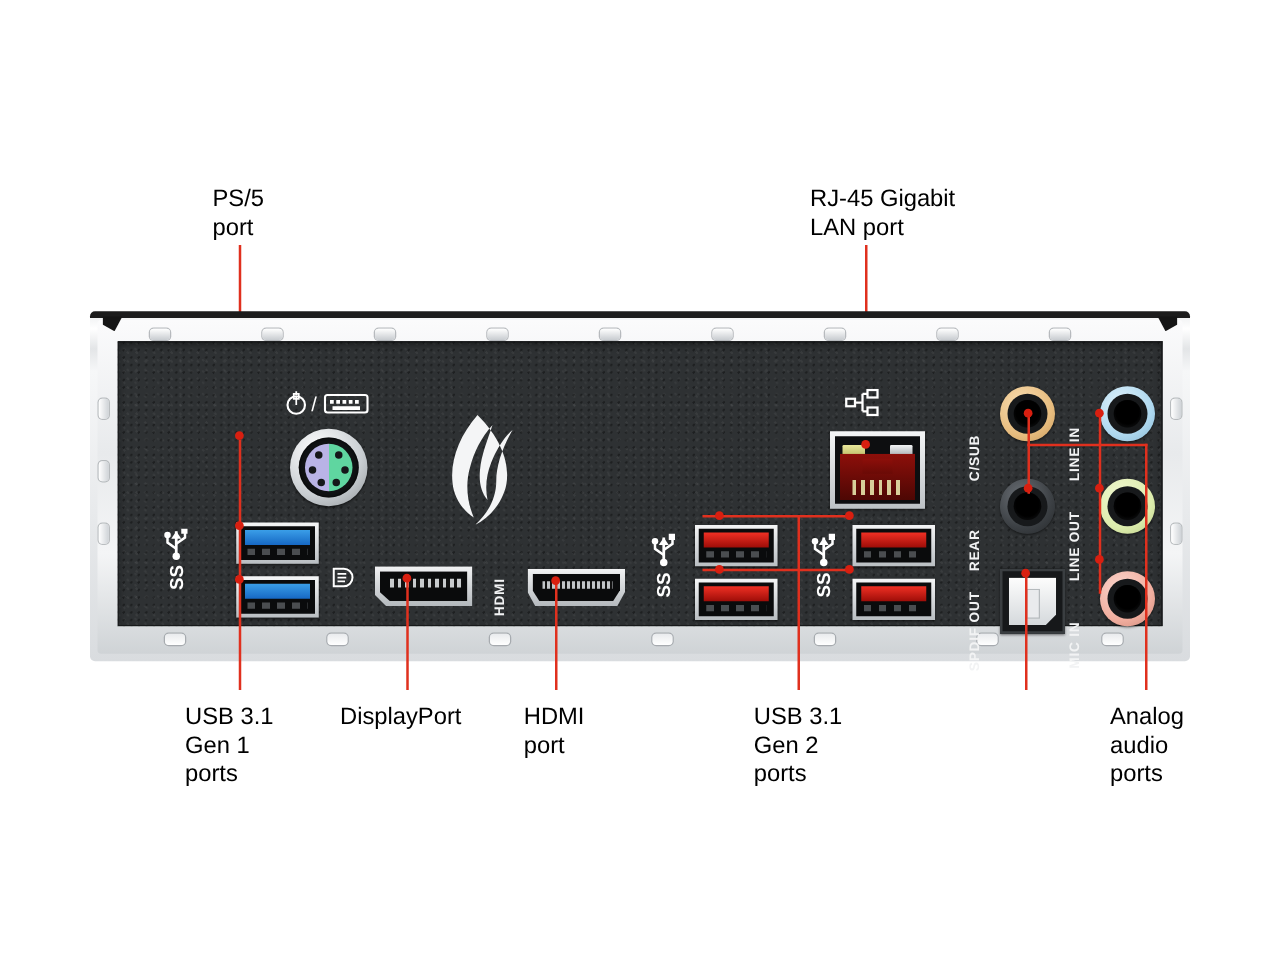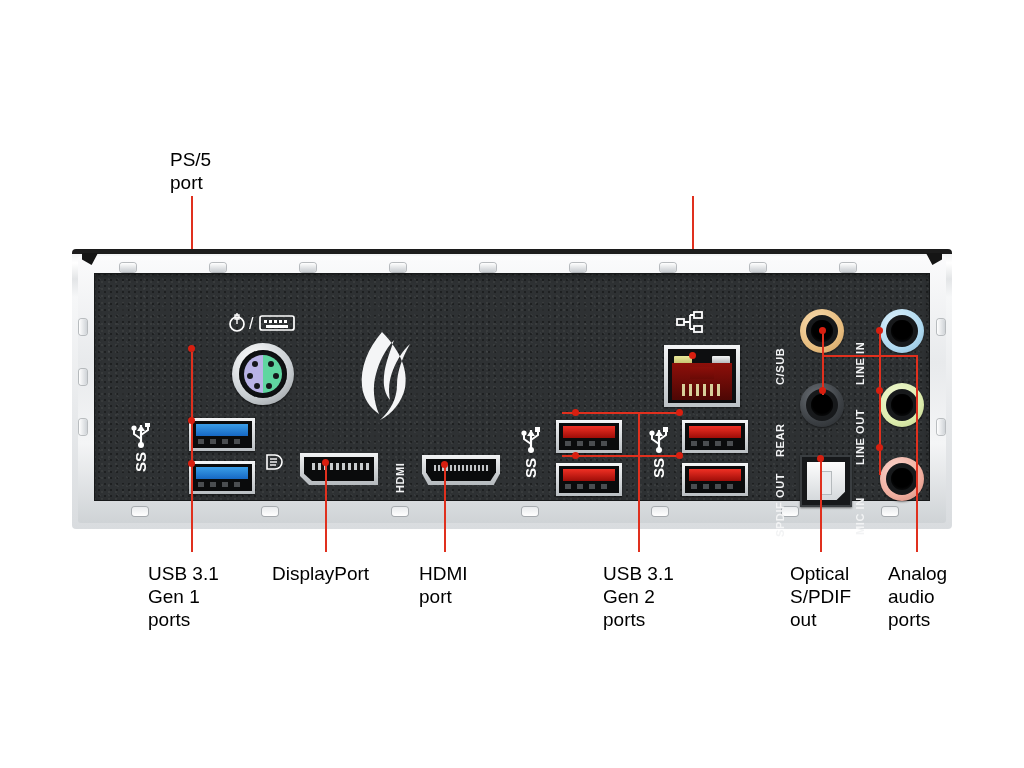--- a/index.html
+++ b/index.html
@@ -130,20 +130,22 @@
 
   .sslogo{position:absolute;color:#fff;}
 </style>
 </head>
 <body>
 
 <div id="stage">
 
   <div class="callout" style="left:170px;top:148px;">PS/5
 port</div>
+  <div class="callout" style="left:648px;top:148px;">RJ-45 Gigabit
+LAN port</div>
 
   <div class="lead v" style="left:191px;top:196px;height:156px;"></div>
   <div class="lead v" style="left:692px;top:196px;height:162px;"></div>
 
   <div id="shield">
     <div class="frame"></div>
     <div class="frame-in"></div>
     <div class="corner tl"></div>
     <div class="corner tr"></div>
 
@@ -419,20 +421,17 @@
 
   <div class="callout" style="left:148px;top:562px;">USB 3.1
 Gen 1
 ports</div>
   <div class="callout" style="left:272px;top:562px;">DisplayPort</div>
   <div class="callout" style="left:419px;top:562px;">HDMI
 port</div>
   <div class="callout" style="left:603px;top:562px;">USB 3.1
 Gen 2
 ports</div>
-  <div class="callout" style="left:790px;top:562px;">Optical
-S/PDIF
-out</div>
   <div class="callout" style="left:888px;top:562px;">Analog
 audio
 ports</div>
 
 </div>
 
 </body></html>

